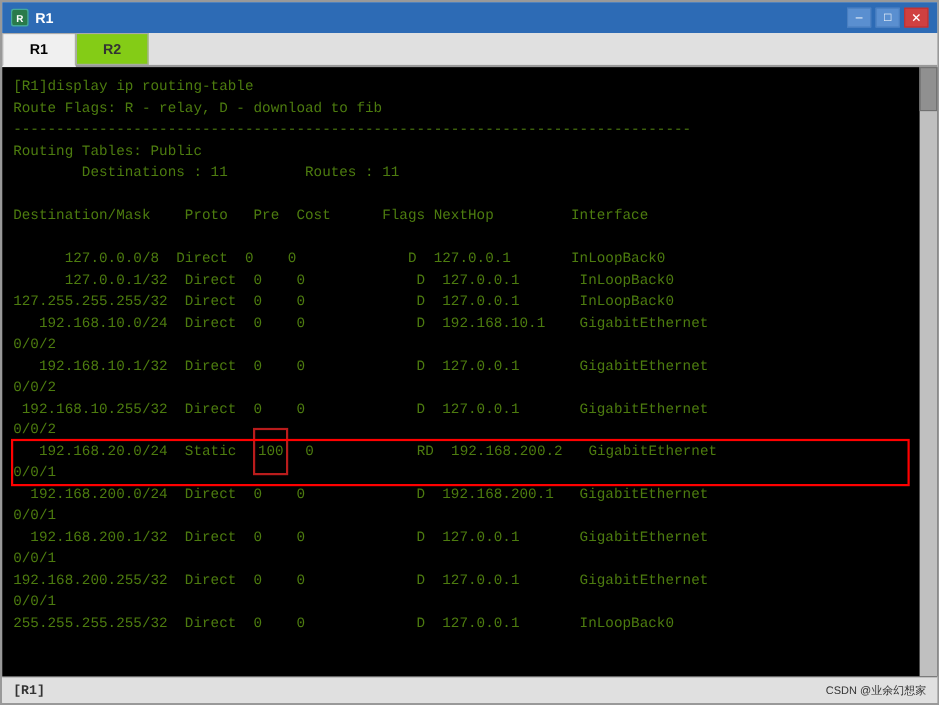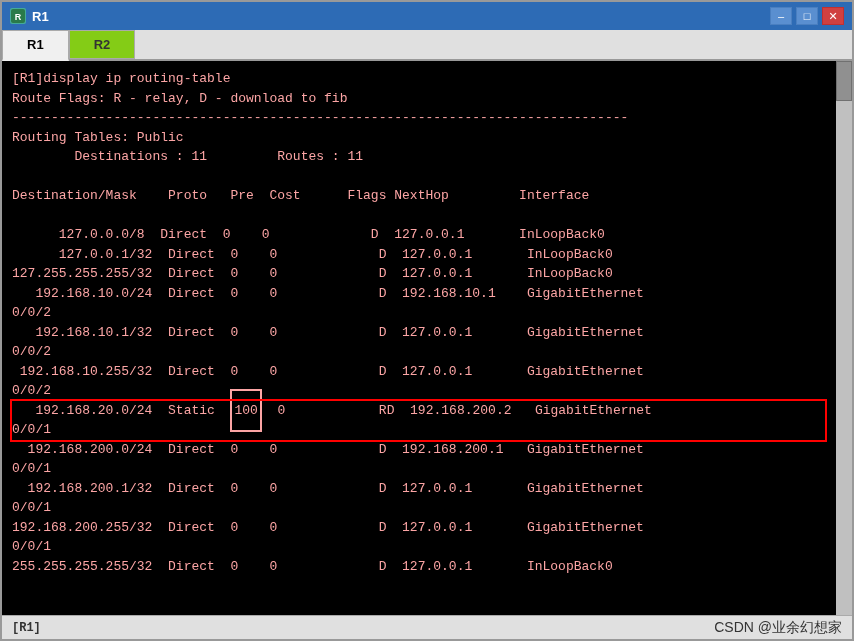--- a/index.html
+++ b/index.html
@@ -104,21 +104,21 @@
       padding: 8px 10px;
       overflow-y: auto;
       position: relative;
       line-height: 1.5;
     }
 
     .terminal pre {
       white-space: pre;
       font-family: 'Courier New', Courier, monospace;
       font-size: 13px;
-      color: #fca5a5;
+      color: #4d7c0f;
       line-height: 1.5;
     }
 
     .scrollbar-track {
       position: absolute;
       right: 0;
       top: 0;
       bottom: 0;
       width: 16px;
       background: #c0c0c0;
@@ -147,21 +147,21 @@
     }
 
     .statusbar-left {
       color: #333;
       font-family: 'Courier New', Courier, monospace;
       font-weight: bold;
     }
 
     .statusbar-right {
       color: #333;
-      font-size: 14px;
+      font-size: 10px;
     }
   </style>
 </head>
 <body>
 
 <div class="window">
 
   <div class="title-bar">
     <div class="title-bar-left">
       <div class="title-icon">
@@ -195,21 +195,21 @@
 
       127.0.0.0/8  Direct  0    0             D  127.0.0.1       InLoopBack0
       127.0.0.1/32  Direct  0    0             D  127.0.0.1       InLoopBack0
 127.255.255.255/32  Direct  0    0             D  127.0.0.1       InLoopBack0
    192.168.10.0/24  Direct  0    0             D  192.168.10.1    GigabitEthernet
 0/0/2
    192.168.10.1/32  Direct  0    0             D  127.0.0.1       GigabitEthernet
 0/0/2
  192.168.10.255/32  Direct  0    0             D  127.0.0.1       GigabitEthernet
 0/0/2
-<span style="background-color:#000; outline: 2px solid red; display:inline-block; width:98%;">   192.168.20.0/24  Static  <span style="border: 2px solid #fca5a5; padding:12px 2px;">100</span>  0            RD  192.168.200.2   GigabitEthernet
+<span style="background-color:#000; outline: 2px solid red; display:inline-block; width:98%;">   192.168.20.0/24  Static  <span style="border: 2px solid #b91c1c; padding:12px 2px;">100</span>  0            RD  192.168.200.2   GigabitEthernet
 0/0/1</span>
   192.168.200.0/24  Direct  0    0             D  192.168.200.1   GigabitEthernet
 0/0/1
   192.168.200.1/32  Direct  0    0             D  127.0.0.1       GigabitEthernet
 0/0/1
 192.168.200.255/32  Direct  0    0             D  127.0.0.1       GigabitEthernet
 0/0/1
 255.255.255.255/32  Direct  0    0             D  127.0.0.1       InLoopBack0</span></pre>
     <div class="scrollbar-track">
       <div class="scrollbar-thumb"></div>

